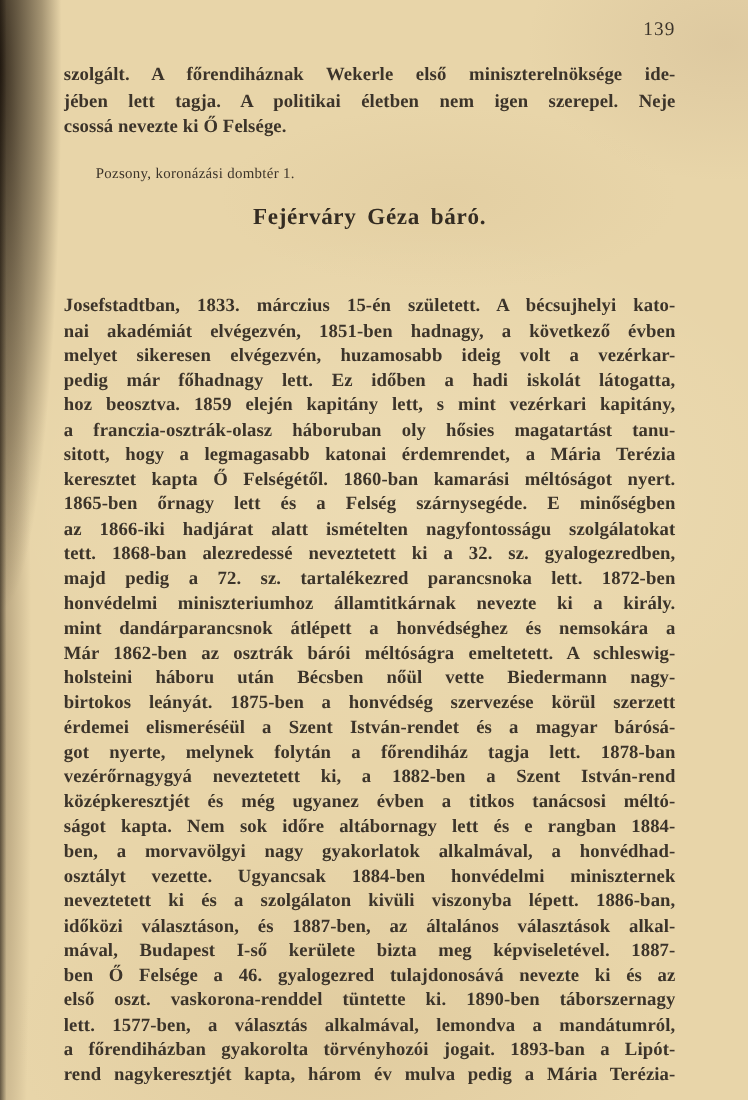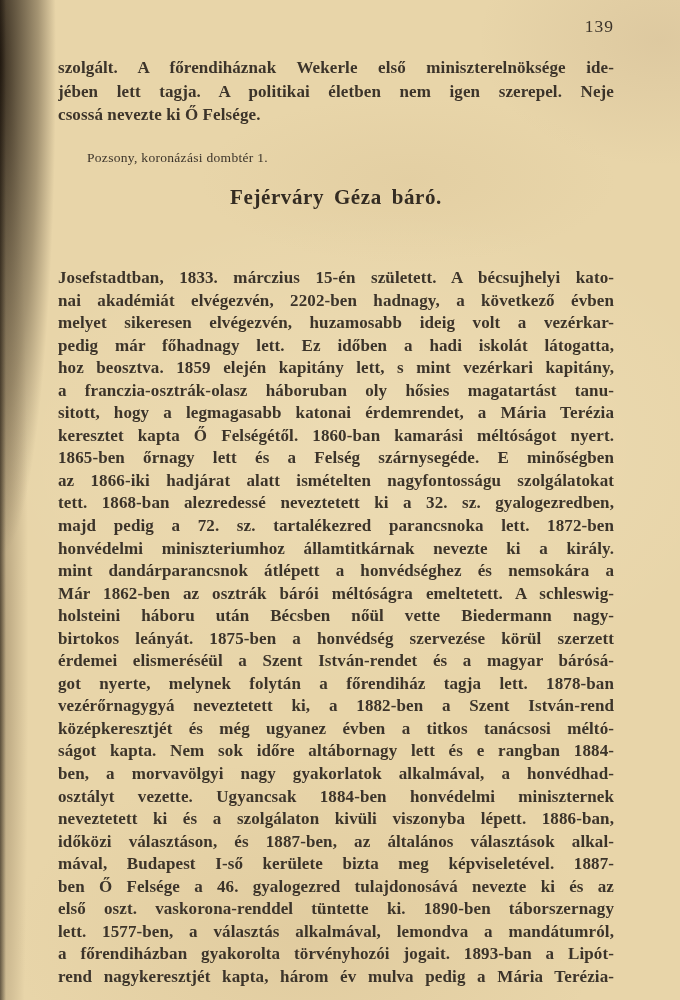--- a/index.html
+++ b/index.html
@@ -92,21 +92,21 @@
       <div class="line">jében lett tagja. A politikai életben nem igen szerepel. Neje</div>
       <div class="line last-short">csossá nevezte ki Ő Felsége.</div>
     </div>
 
   <div class="address">Pozsony, koronázási dombtér 1.</div>
 
   <h1 class="heading">Fejérváry Géza báró.</h1>
 
   <div class="para main">
       <div class="line">Josefstadtban, 1833. márczius 15-én született. A bécsujhelyi kato-</div>
-      <div class="line">nai akadémiát elvégezvén, 2202-ben hadnagy, a következő évben</div>
+      <div class="line">nai akadémiát elvégezvén, 1851-ben hadnagy, a következő évben</div>
       <div class="line">melyet sikeresen elvégezvén, huzamosabb ideig volt a vezérkar-</div>
       <div class="line">pedig már főhadnagy lett. Ez időben a hadi iskolát látogatta,</div>
       <div class="line">hoz beosztva. 1859 elején kapitány lett, s mint vezérkari kapitány,</div>
       <div class="line">a franczia-osztrák-olasz háboruban oly hősies magatartást tanu-</div>
       <div class="line">sitott, hogy a legmagasabb katonai érdemrendet, a Mária Terézia</div>
       <div class="line">keresztet kapta Ő Felségétől. 1860-ban kamarási méltóságot nyert.</div>
       <div class="line">1865-ben őrnagy lett és a Felség szárnysegéde. E minőségben</div>
       <div class="line">az 1866-iki hadjárat alatt ismételten nagyfontosságu szolgálatokat</div>
       <div class="line">tett. 1868-ban alezredessé neveztetett ki a 32. sz. gyalogezredben,</div>
       <div class="line">majd pedig a 72. sz. tartalékezred parancsnoka lett. 1872-ben</div>

